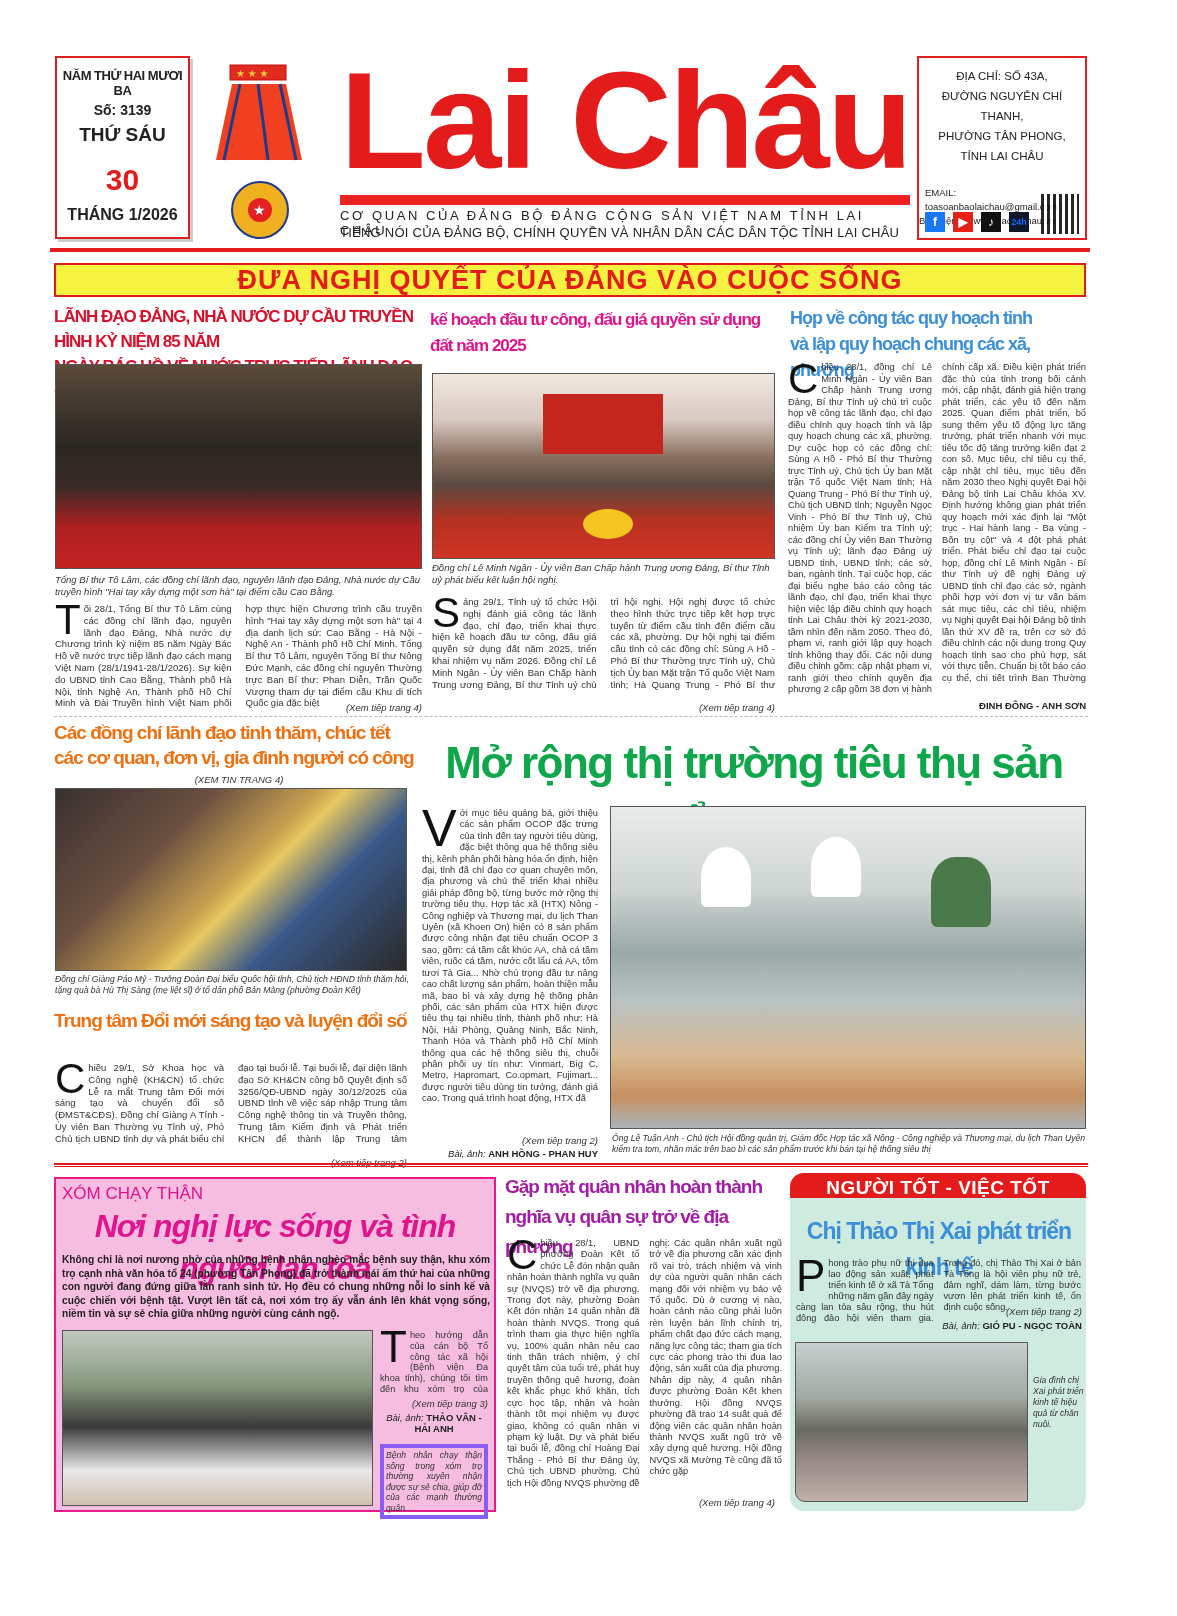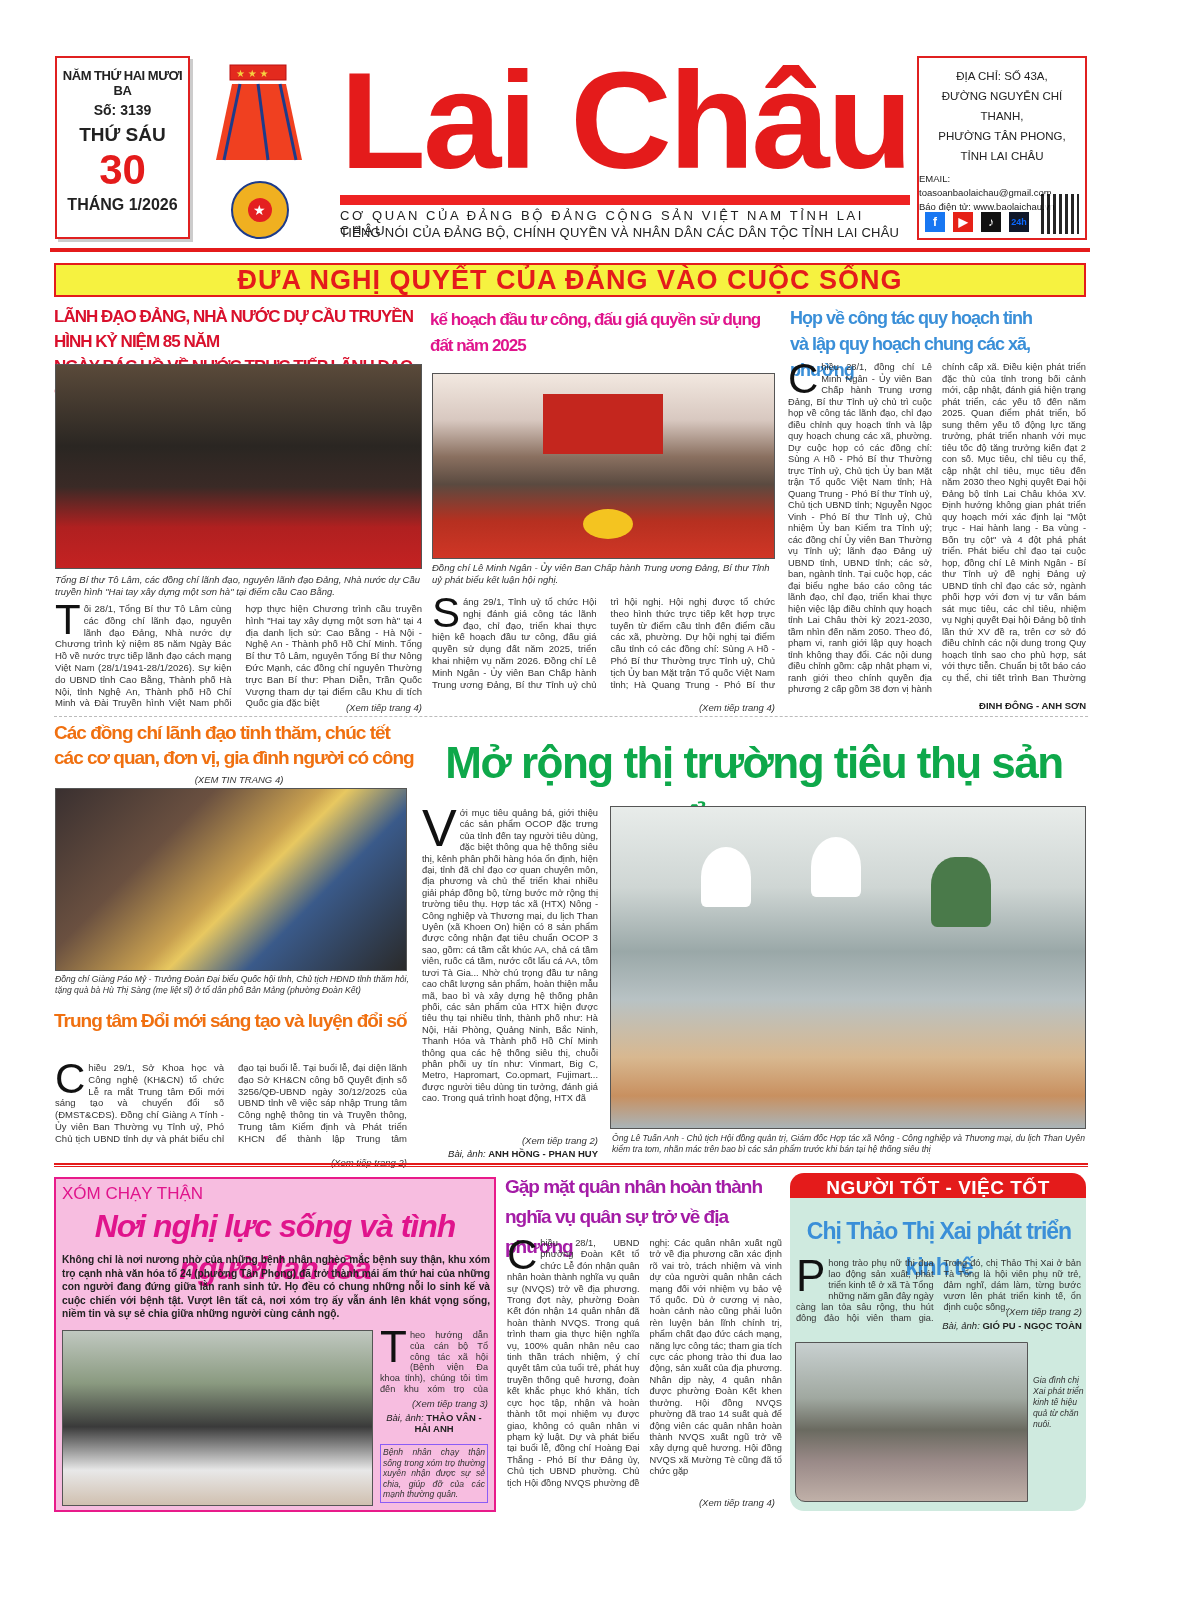--- a/index.html
+++ b/index.html
@@ -2,29 +2,29 @@
 <html><head>
 <meta charset="utf-8">
 <style>
 *{box-sizing:border-box;margin:0;padding:0}
 body{width:1177px;height:1616px;background:#fff;font-family:"Liberation Sans",sans-serif;color:#222;position:relative;overflow:hidden}
 .abs{position:absolute}
 .datebox{left:55px;top:56px;width:135px;height:183px;border:2px solid #e02020;box-shadow:3px 3px 0 #ccc;text-align:center;padding-top:10px}
 .datebox .l1{font-size:13px;font-weight:bold;font-family:"Liberation Sans",sans-serif;letter-spacing:-.5px}
 .datebox .l2{font-size:14px;font-weight:bold;margin-top:4px}
 .datebox .l3{font-size:19px;font-weight:bold;margin-top:6px}
-.datebox .l4{font-size:42px;font-weight:bold;color:#e41b1b;line-height:44px;margin-top:2px}
+.datebox .l4{font-size:30px;font-weight:bold;color:#e41b1b;line-height:44px;margin-top:12px}
 .datebox .l5{font-size:16px;font-weight:bold;margin-top:4px}
 .medal{left:210px;top:60px;width:110px;height:180px}
 .mast{left:340px;top:45px;font-size:138px;font-weight:bold;color:#e41b1b;font-family:"Liberation Sans",sans-serif;letter-spacing:-3px;line-height:150px;transform:scaleX(1.02);transform-origin:left}
 .mastbar{left:340px;top:195px;width:570px;height:10px;background:#ee2222}
 .tag1{left:340px;top:208px;width:570px;font-size:13px;letter-spacing:2.6px;color:#222}
 .tag2{left:340px;top:225px;width:570px;font-size:13px;letter-spacing:.25px;color:#222}
 .addr{left:917px;top:56px;width:170px;height:184px;border:2px solid #e02020;text-align:center;padding-top:8px;font-size:11.5px;line-height:20px}
-.addr .em{font-size:9.5px;text-align:left;line-height:14px;margin-top:6px}
+.addr .em{font-size:9.5px;text-align:left;padding-left:6px;line-height:14px;margin-top:20px}
 .addr .web{font-size:9.5px;text-align:left;line-height:14px}
 .socials{position:absolute;left:6px;bottom:6px;display:flex;gap:8px;align-items:center}
 .soc{width:20px;height:20px;display:flex;align-items:center;justify-content:center;color:#fff;font-weight:bold;font-size:12px}
 .qr{position:absolute;right:6px;bottom:4px;width:38px;height:40px;background:
 repeating-linear-gradient(90deg,#000 0 3px,#fff 3px 6px),#fff;opacity:.85}
 .redrule{left:50px;top:248px;width:1040px;height:4px;background:#e41b1b}
 .banner{left:54px;top:263px;width:1032px;height:34px;background:#f6f240;border:2px solid #e41b1b;text-align:center;font-size:27px;font-weight:bold;color:#e41b1b;letter-spacing:1px;line-height:30px}
 .cond{font-family:"Liberation Sans Narrow","Liberation Sans",sans-serif;font-weight:bold;letter-spacing:-1px;transform-origin:center}
 .h-red{color:#d9102c}
 .h-mag{color:#e0148c}
@@ -164,21 +164,21 @@
 <div class="abs pinkbox"></div>
 <div class="abs" style="left:62px;top:1184px;font-size:17px;color:#e0148c">XÓM CHẠY THẬN</div>
 <div class="abs cond h-mag" style="left:60px;top:1205px;width:430px;font-size:32px;line-height:42px;font-style:italic;text-align:center">Nơi nghị lực sống và tình người lan tỏa</div>
 <div class="abs" style="left:62px;top:1253px;width:428px;font-size:10.2px;line-height:13.5px;font-weight:bold;color:#222;text-align:justify">Không chỉ là nơi nương nhờ của những bệnh nhân nghèo mắc bệnh suy thận, khu xóm trọ cạnh nhà văn hóa tổ 24 (phường Tân Phong) đã trở thành mái ấm thứ hai của những con người đang đứng giữa lằn ranh sinh tử. Họ đều có chung những nỗi lo sinh kế và cuộc chiến với bệnh tật. Vượt lên tất cả, nơi xóm trọ ấy vẫn ánh lên khát vọng sống, niềm tin và sự sẻ chia giữa những người cùng cảnh ngộ.</div>
 <div class="abs photo" style="left:62px;top:1330px;width:311px;height:176px;background:linear-gradient(180deg,#c0c8c0 0%,#8a9a80 30%,#3a3a3a 55%,#e8e8e8 80%,#d0c0b0 100%)"></div>
 <div class="abs body" style="left:380px;top:1330px;width:108px;height:64px;overflow:hidden;font-size:9.2px;line-height:10.8px">
   <span class="drop" style="font-size:44px;line-height:34px">T</span><span>heo hướng dẫn của cán bộ Tổ công tác xã hội (Bệnh viện Đa khoa tỉnh), chúng tôi tìm đến khu xóm trọ của những</span>
 </div>
 <div class="abs more" style="left:380px;top:1398px;width:108px">(Xem tiếp trang 3)</div>
 <div class="abs byline" style="left:380px;top:1412px;width:108px;text-align:center"><i>Bài, ảnh:</i> <b>THẢO VÂN - HẢI ANH</b></div>
-<div class="abs cap" style="left:380px;top:1444px;width:108px;border:1px solid #8b5cf6;padding:2px;font-size:8.6px;line-height:10.5px;text-align:justify">Bệnh nhân chạy thận sống trong xóm trọ thường xuyên nhận được sự sẻ chia, giúp đỡ của các mạnh thường quân.</div>
+<div class="abs cap" style="left:380px;top:1444px;width:108px;border:4px solid #8b5cf6;padding:2px;font-size:8.6px;line-height:10.5px;text-align:justify">Bệnh nhân chạy thận sống trong xóm trọ thường xuyên nhận được sự sẻ chia, giúp đỡ của các mạnh thường quân.</div>
 
 <div class="abs headline cond h-purple" style="left:505px;top:1172px;width:280px;font-size:19px;line-height:30px">
   <div>Gặp mặt quân nhân hoàn thành</div>
   <div>nghĩa vụ quân sự trở về địa phương</div>
 </div>
 <div class="abs body" style="left:507px;top:1238px;width:275px;height:258px;column-count:2;column-gap:10px;overflow:hidden;font-size:9.3px;line-height:11.4px">
   <span class="drop">C</span><span>hiều 28/1, UBND phường Đoàn Kết tổ chức Lễ đón nhận quân nhân hoàn thành nghĩa vụ quân sự (NVQS) trở về địa phương. Trong đợt này, phường Đoàn Kết đón nhận 14 quân nhân đã hoàn thành NVQS. Trong quá trình tham gia thực hiện nghĩa vụ, 100% quân nhân nêu cao tinh thần trách nhiệm, ý chí quyết tâm của tuổi trẻ, phát huy truyền thống quê hương, đoàn kết khắc phục khó khăn, tích cực học tập, nhận và hoàn thành tốt mọi nhiệm vụ được giao, không có quân nhân vi phạm kỷ luật. Dự và phát biểu tại buổi lễ, đồng chí Hoàng Đại Thắng - Phó Bí thư Đảng ủy, Chủ tịch UBND phường. Chủ tịch Hội đồng NVQS phường đề nghị: Các quân nhân xuất ngũ trở về địa phương cần xác định rõ vai trò, trách nhiệm và vinh dự của người quân nhân cách mạng đối với nhiệm vụ bảo vệ Tổ quốc. Dù ở cương vị nào, hoàn cảnh nào cũng phải luôn rèn luyện bản lĩnh chính trị, phẩm chất đạo đức cách mạng, năng lực công tác; tham gia tích cực các phong trào thi đua lao động, sản xuất của địa phương. Nhân dịp này, 4 quân nhân được phường Đoàn Kết khen thưởng. Hội đồng NVQS phường đã trao 14 suất quà để động viên các quân nhân hoàn thành NVQS xuất ngũ trở về xây dựng quê hương. Hội đồng NVQS xã Mường Tè cũng đã tổ chức gặp</span>
 </div>
 <div class="abs more" style="left:650px;top:1497px;width:125px">(Xem tiếp trang 4)</div>
 

